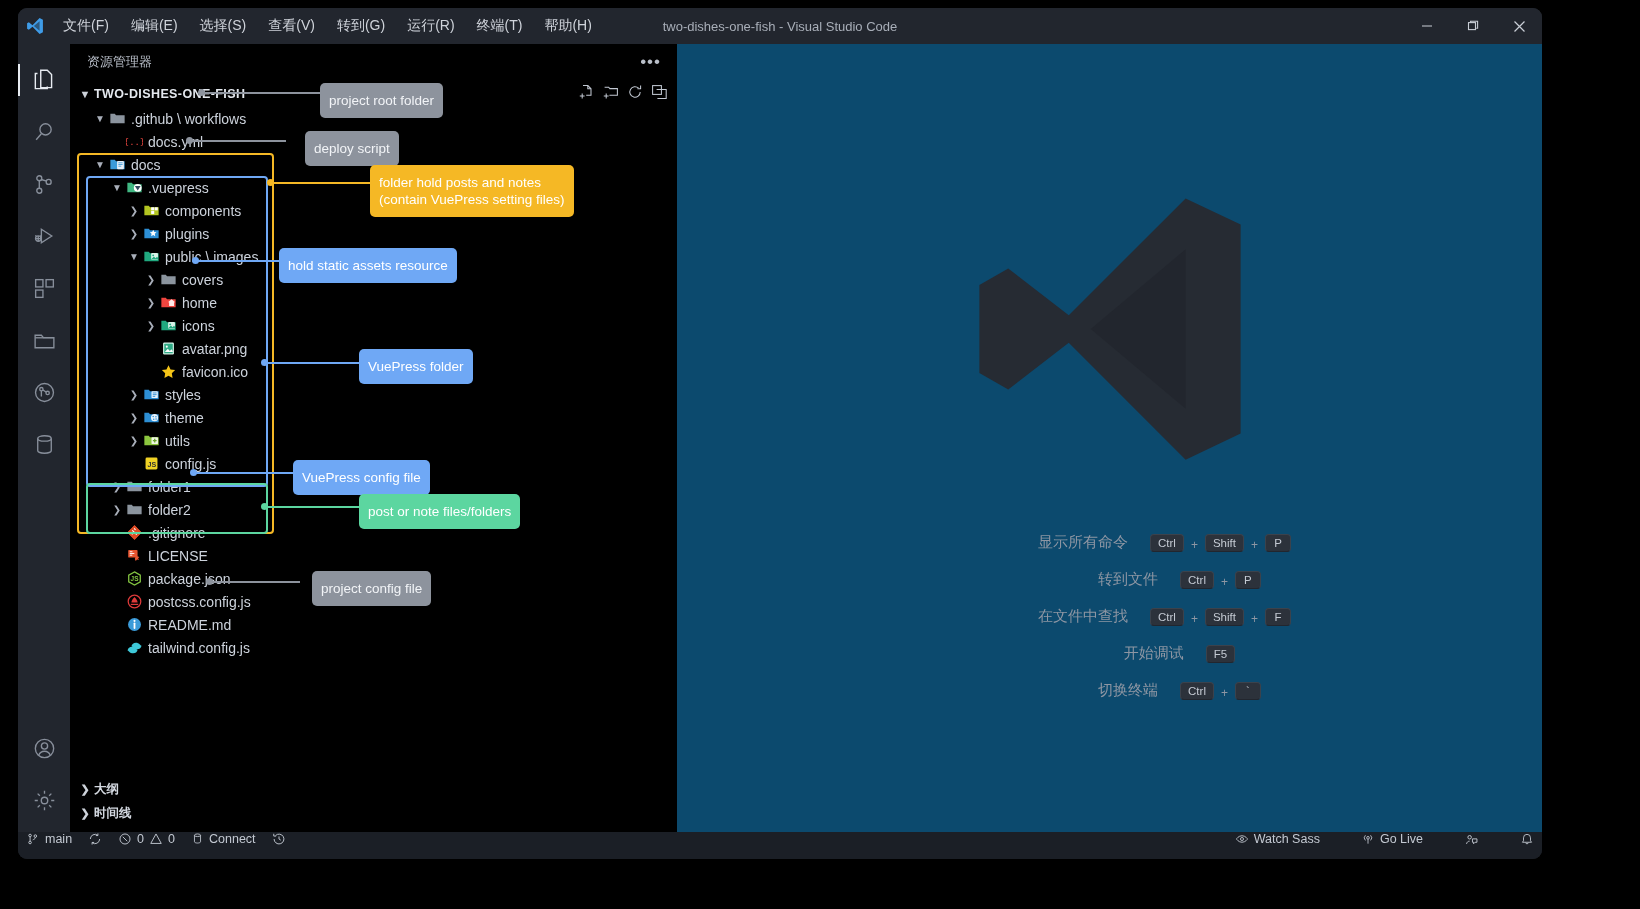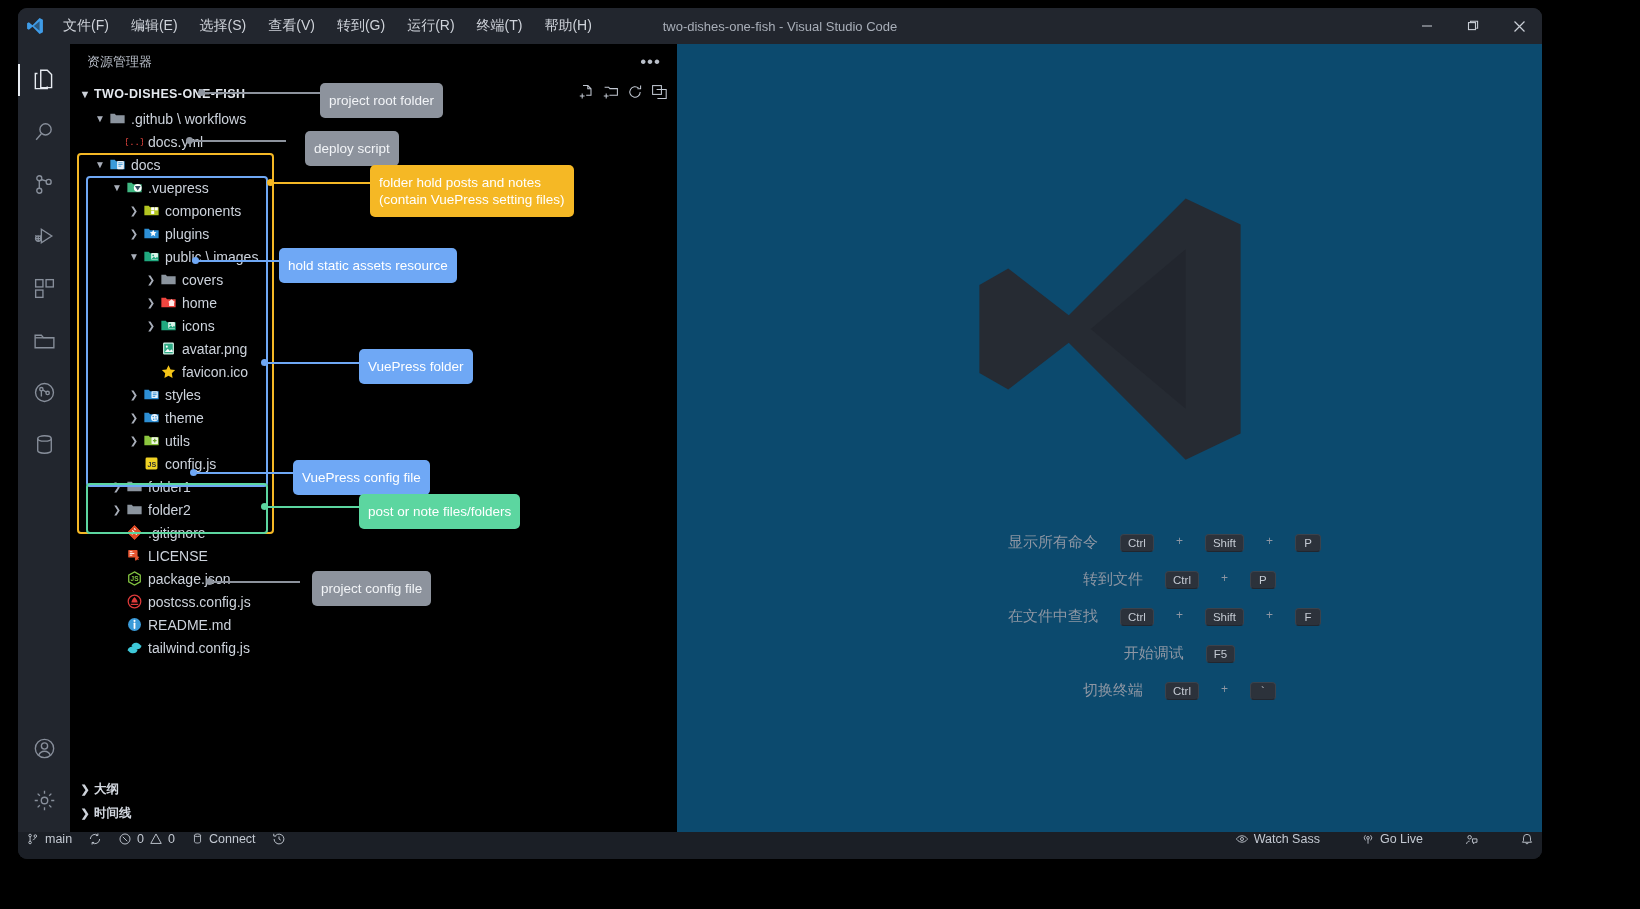--- a/index.html
+++ b/index.html
@@ -47,21 +47,21 @@
 
   .panel-row{position:absolute;left:0;right:0;height:24px;display:flex;align-items:center;
              color:#d3d8e0;font-size:12.5px;font-weight:bold;padding-left:6px;}
 
   
   .editor{position:absolute;left:659px;top:36px;right:0;bottom:27px;background:#0c4a6e;}
   .bigLogo{position:absolute;left:0;right:0;top:120px;display:flex;justify-content:center;opacity:1;}
   .shortcuts{position:absolute;left:0;right:0;top:480px;display:flex;flex-direction:column;align-items:center;}
   .scrow{display:flex;align-items:center;height:37px;}
   .sclabel{width:200px;text-align:right;color:#8e96a3;font-size:15px;padding-right:22px;}
-  .sckeys{display:flex;align-items:flex-start;gap:22px;}
+  .sckeys{display:flex;align-items:flex-end;gap:7px;}
   .key{background:#2c323b;border:1px solid #3b424c;border-bottom-color:#22262e;border-radius:4px;
        color:#c4cad3;font-size:11.5px;padding:2px 7px;min-width:10px;text-align:center;}
   .plus{color:#8e96a3;font-size:12px;}
 
   
   .statusbar{position:absolute;left:0;right:0;bottom:0;height:27px;background:#1b1f26;
              display:flex;align-items:center;color:#c3c9d2;font-size:12.5px;}
   .st{display:flex;align-items:flex-start;gap:5px;padding:0 8px;height:27px;white-space:nowrap;}
   .st-right{margin-left:auto;display:flex;align-items:center;gap:25px;}
 

